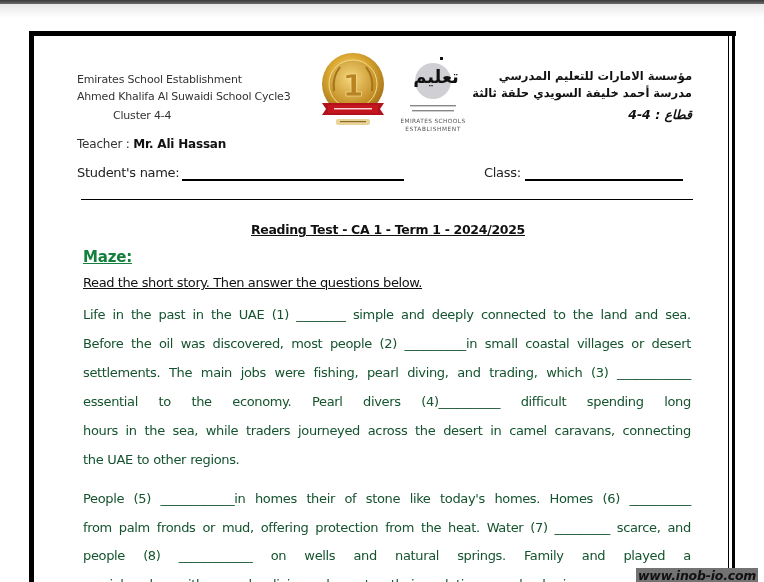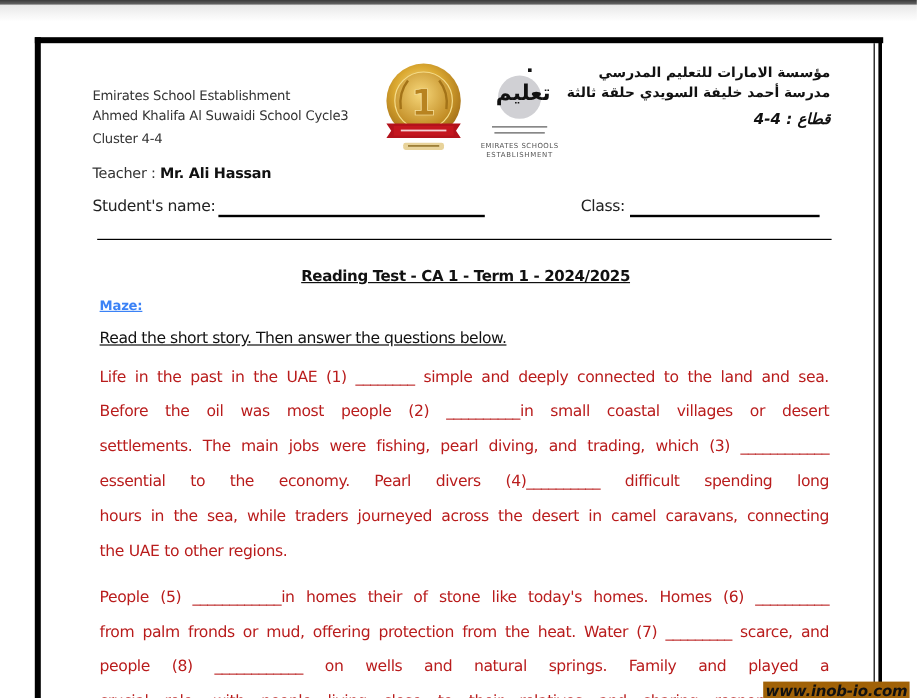--- a/index.html
+++ b/index.html
@@ -27,28 +27,28 @@
   }
   .frame-right-inner {
     position: absolute; left: 728px; top: 36px; width: 1px; height: 546px; background: #000;
   }
   .hdr-left {
     position: absolute; left: 77px; top: 71px;
     font-family: "DejaVu Sans", sans-serif;
     font-size: 11px; color: #333; line-height: 17px;
     letter-spacing: -0.2px;
   }
-  .hdr-left .cluster { margin-top: 2px; }
+  .hdr-left .cluster { margin-top: 2px; margin-left: 36px; }
   .teacher {
     position: absolute; left: 77px; top: 137px; font-size: 12px; color: #333;
     letter-spacing: -0.2px;
   }
   .teacher b { color: #111; }
   .hdr-right {
-    position: absolute; right: 72px; top: 52px; direction: rtl; text-align: right;
+    position: absolute; right: 72px; top: 68px; direction: rtl; text-align: right;
     font-family: "DejaVu Sans", sans-serif; font-weight: bold;
     font-size: 11.5px; line-height: 17px; color: #111;
   }
   .hdr-right .sector { margin-top: 4px; margin-right: 0; font-size: 12.5px; font-style: italic; }
   .medal {
     position: absolute; left: 320px; top: 51px; width: 66px; height: 80px;
   }
   .logo {
     position: absolute; left: 400px; top: 53px; width: 68px; height: 88px;
   }
@@ -60,40 +60,40 @@
   .name-line { position: absolute; left: 105px; top: 16px; width: 222px; height: 2px; background: #000; }
   .class-label { position: absolute; left: 407px; top: 2px; text-align: center; }
   .class-line { position: absolute; left: 448px; top: 16px; width: 158px; height: 2px; background: #000; }
   .hr { position: absolute; left: 81px; top: 199px; width: 612px; height: 1px; background: #000; }
   .test-title {
     position: absolute; left: 0; top: 222px; width: 776px; text-align: center;
     font-size: 12.5px; font-weight: bold; text-decoration: underline; color: #111;
     letter-spacing: -0.3px;
   }
   .maze {
-    position: absolute; left: 83px; top: 248px; font-size: 11px; font-weight: bold;
-    text-decoration: underline; color: #3b82f6; letter-spacing: -0.2px;
+    position: absolute; left: 83px; top: 248px; font-size: 15px; font-weight: bold;
+    text-decoration: underline; color: #15803d; letter-spacing: -0.2px;
   }
   .instr {
     position: absolute; left: 83px; top: 275px; font-size: 13px; text-decoration: underline;
     color: #111; letter-spacing: -0.4px;
   }
   .para {
-    position: absolute; left: 83px; width: 608px; font-size: 13px; color: #b91c1c;
+    position: absolute; left: 83px; width: 608px; font-size: 13px; color: #14532d;
     text-align: justify; text-align-last: justify; letter-spacing: -0.35px;
   }
   .para .line { height: 29px; line-height: 20px; white-space: nowrap; display: flex; justify-content: space-between; }
   .para .line.last { justify-content: flex-start; gap: 4px; }
   .p1 { top: 305px; }
   .p2 { top: 489px; }
   .p2 .line { height: 28.6px; }
   .watermark {
     position: absolute; left: 636px; top: 568px; font-size: 12.5px; font-weight: bold;
     font-style: italic; color: #111; font-family: "DejaVu Sans", sans-serif; letter-spacing: -0.2px;
-    background: #a16207; padding: 0 2px;
+    background: #737373; padding: 0 2px;
   }
 </style>
 </head>
 <body>
 
 <div class="topbar"></div>
 <div class="topshade"></div>
 
 <div class="page-frame"></div>
 <div class="frame-right-outer"></div>
@@ -185,20 +185,21 @@
       <span>the</span>
       <span>land</span>
       <span>and</span>
       <span>sea.</span>
     </div>
     <div class="line">
       <span>Before</span>
       <span>the</span>
       <span>oil</span>
       <span>was</span>
+      <span>discovered,</span>
       <span>most</span>
       <span>people</span>
       <span>(2)</span>
       <span>__________in</span>
       <span>small</span>
       <span>coastal</span>
       <span>villages</span>
       <span>or</span>
       <span>desert</span>
     </div>

